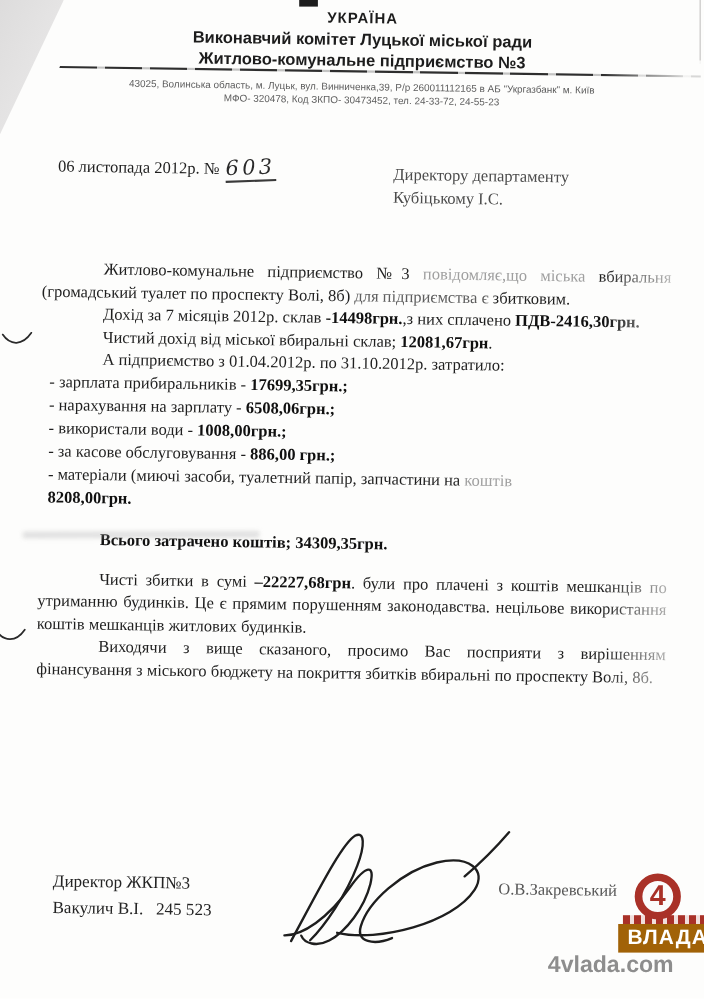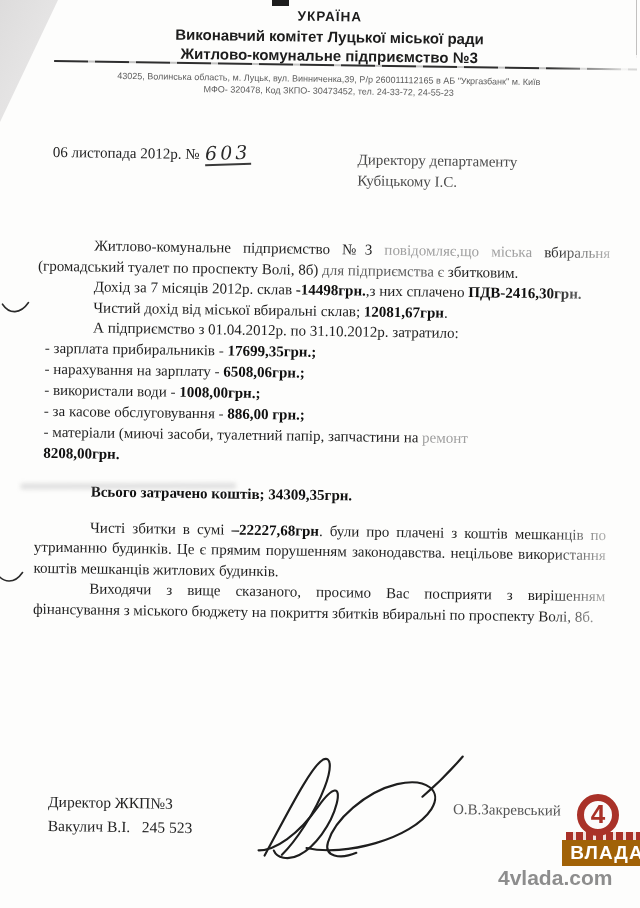--- a/index.html
+++ b/index.html
@@ -102,21 +102,21 @@
       <p class="ind just"><span>Дохід за 7 місяців 2012р. склав </span><b>-14498грн.</b><span>,з них сплачено </span><b>ПДВ-2416,30грн.</b></p>
 
       <p class="ind"><span>Чистий дохід від міської вбиральні склав; </span><b>12081,67грн</b><span>.</span></p>
 
       <p class="ind">А підприємство з 01.04.2012р. по 31.10.2012р. затратило:</p>
 
       <div class="item"><span>- зарплата прибиральників - </span><b>17699,35грн.;</b></div>
       <div class="item"><span>- нарахування на зарплату - </span><b>6508,06грн.;</b></div>
       <div class="item"><span>- використали води - </span><b>1008,00грн.;</b></div>
       <div class="item"><span>- за касове обслуговування - </span><b>886,00 грн.;</b></div>
-      <div class="item just"><span>- матеріали (миючі засоби, туалетний папір, запчастини на </span><span class="faded">ремонт</span><br><b>8208,00грн.</b></div>
+      <div class="item just"><span>- матеріали (миючі засоби, туалетний папір, запчастини на </span><span class="faded">коштів</span><br><b>8208,00грн.</b></div>
 
       <div class="gap-m"></div>
       <p class="total">Всього затрачено коштів; 34309,35грн.</p>
       <div class="gap-s"></div>
 
       <p class="ind just"><span>Чисті збитки в сумі </span><b>–22227,68грн</b><span>. були про плачені з коштів мешканців по утриманню будинків. Це є прямим порушенням законодавства. нецільове використання коштів мешканців житлових будинків.</span></p>
 
       <p class="ind just">Виходячи з вище сказаного, просимо Вас посприяти з вирішенням фінансування з міського бюджету на покриття збитків вбиральні по проспекту Волі, 8б.</p>
     </div>
 

